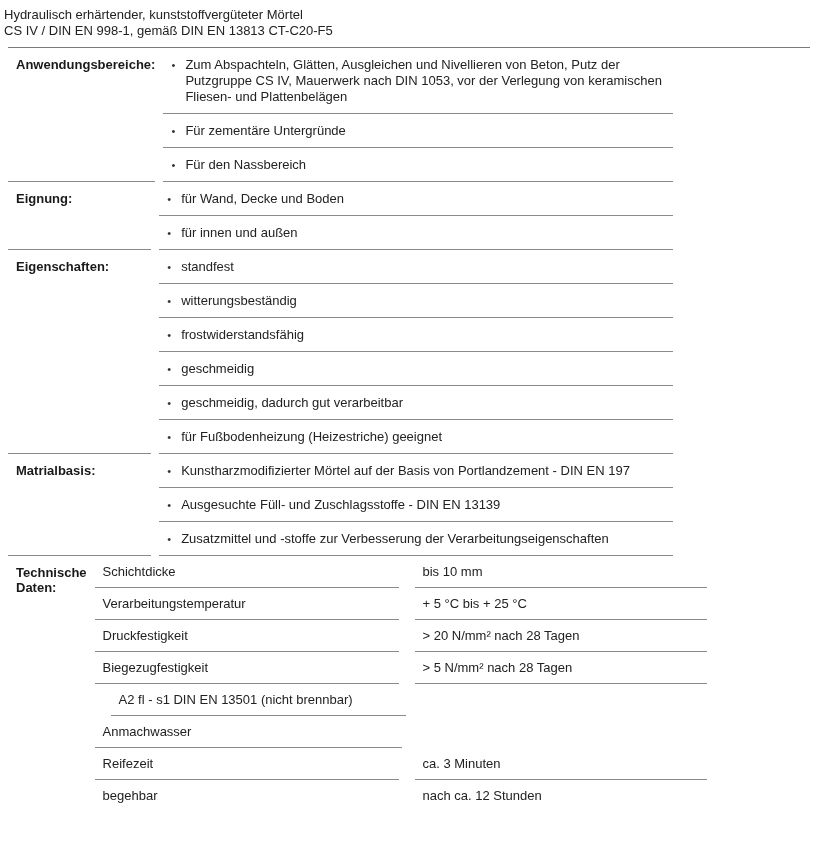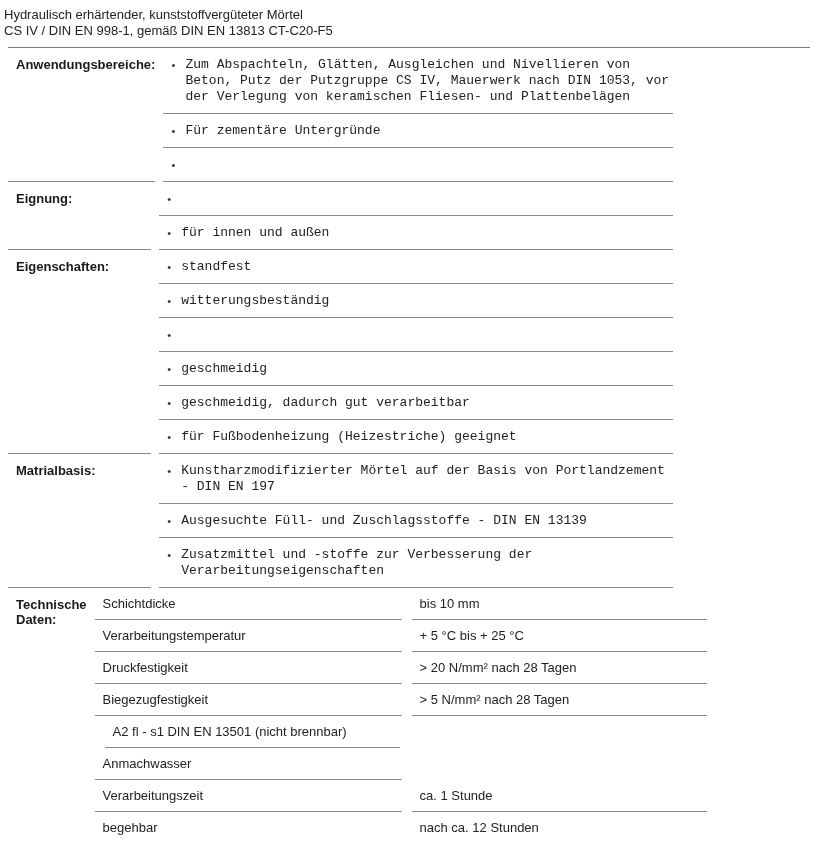--- a/index.html
+++ b/index.html
@@ -66,35 +66,34 @@
     }
     .bullet-row .dot {
       width: 14px;
       flex: 0 0 14px;
       font-size: 11px;
       line-height: 16px;
       color: #333;
     }
     .bullet-row .txt {
       flex: 1;
-      font-family: Liberation Mono, monospace;
     }
     .tech-row {
       display: flex;
       height: 32px;
     }
     .tech-key {
       width: 307px;
       border-bottom: 1px solid #8a8a8a;
       padding: 8px 0 0 8px;
       box-sizing: border-box;
       line-height: 16px;
     }
     .tech-val {
-      margin-left: 10px;
+      margin-left: 16px;
       width: 295px;
       border-bottom: 1px solid #8a8a8a;
       padding: 8px 0 0 8px;
       box-sizing: border-box;
       line-height: 16px;
     }
     .tech-row:last-child .tech-key,
     .tech-row:last-child .tech-val {
       border-bottom: none;
     }
@@ -119,29 +118,31 @@
       <div class="bullet-row">
         <span class="dot">•</span>
         <span class="txt">Zum Abspachteln, Glätten, Ausgleichen und Nivellieren von Beton, Putz der Putzgruppe CS IV, Mauerwerk nach DIN 1053, vor der Verlegung von keramischen Fliesen- und Plattenbelägen</span>
       </div>
       <div class="bullet-row">
         <span class="dot">•</span>
         <span class="txt">Für zementäre Untergründe</span>
       </div>
       <div class="bullet-row">
         <span class="dot">•</span>
+        <span class="txt">Für den Nassbereich</span>
       </div>
     </div>
   </div>
 
   <div class="section">
     <div class="section-label">Eignung:</div>
     <div class="section-body">
       <div class="bullet-row">
         <span class="dot">•</span>
+        <span class="txt">für Wand, Decke und Boden</span>
       </div>
       <div class="bullet-row">
         <span class="dot">•</span>
         <span class="txt">für innen und außen</span>
       </div>
     </div>
   </div>
 
   <div class="section">
     <div class="section-label">Eigenschaften:</div>
@@ -149,20 +150,21 @@
       <div class="bullet-row">
         <span class="dot">•</span>
         <span class="txt">standfest</span>
       </div>
       <div class="bullet-row">
         <span class="dot">•</span>
         <span class="txt">witterungsbeständig</span>
       </div>
       <div class="bullet-row">
         <span class="dot">•</span>
+        <span class="txt">frostwiderstandsfähig</span>
       </div>
       <div class="bullet-row">
         <span class="dot">•</span>
         <span class="txt">geschmeidig</span>
       </div>
       <div class="bullet-row">
         <span class="dot">•</span>
         <span class="txt">geschmeidig, dadurch gut verarbeitbar</span>
       </div>
       <div class="bullet-row">
@@ -209,22 +211,22 @@
         <div class="tech-key">Biegezugfestigkeit</div>
         <div class="tech-val">&gt; 5 N/mm² nach 28 Tagen</div>
       </div>
       <div class="tech-row">
         <div class="tech-val">A2 fl - s1 DIN EN 13501 (nicht brennbar)</div>
       </div>
       <div class="tech-row">
         <div class="tech-key">Anmachwasser</div>
       </div>
       <div class="tech-row">
-        <div class="tech-key">Verarbeitungszeit</div>
-        <div class="tech-val">ca. 1 Stunde</div>
+        <div class="tech-key">Reifezeit</div>
+        <div class="tech-val">ca. 3 Minuten</div>
       </div>
       <div class="tech-row">
         <div class="tech-key">begehbar</div>
         <div class="tech-val">nach ca. 12 Stunden</div>
       </div>
 
     </div>
   </div>
 
 </div>

